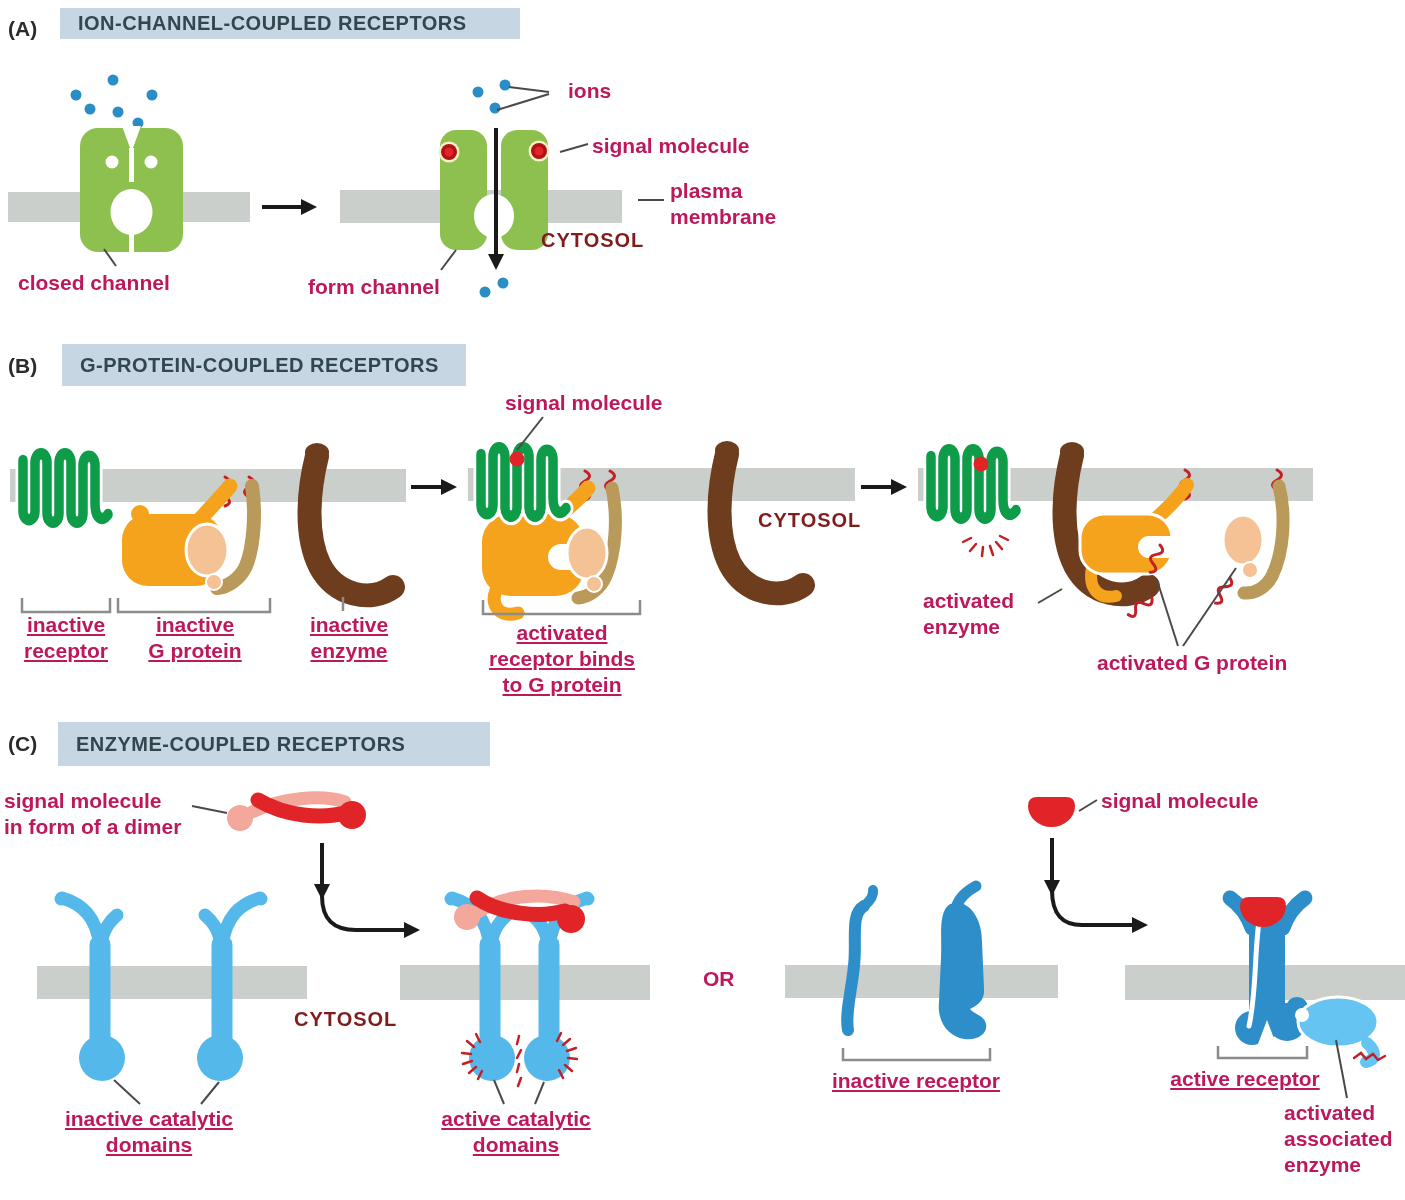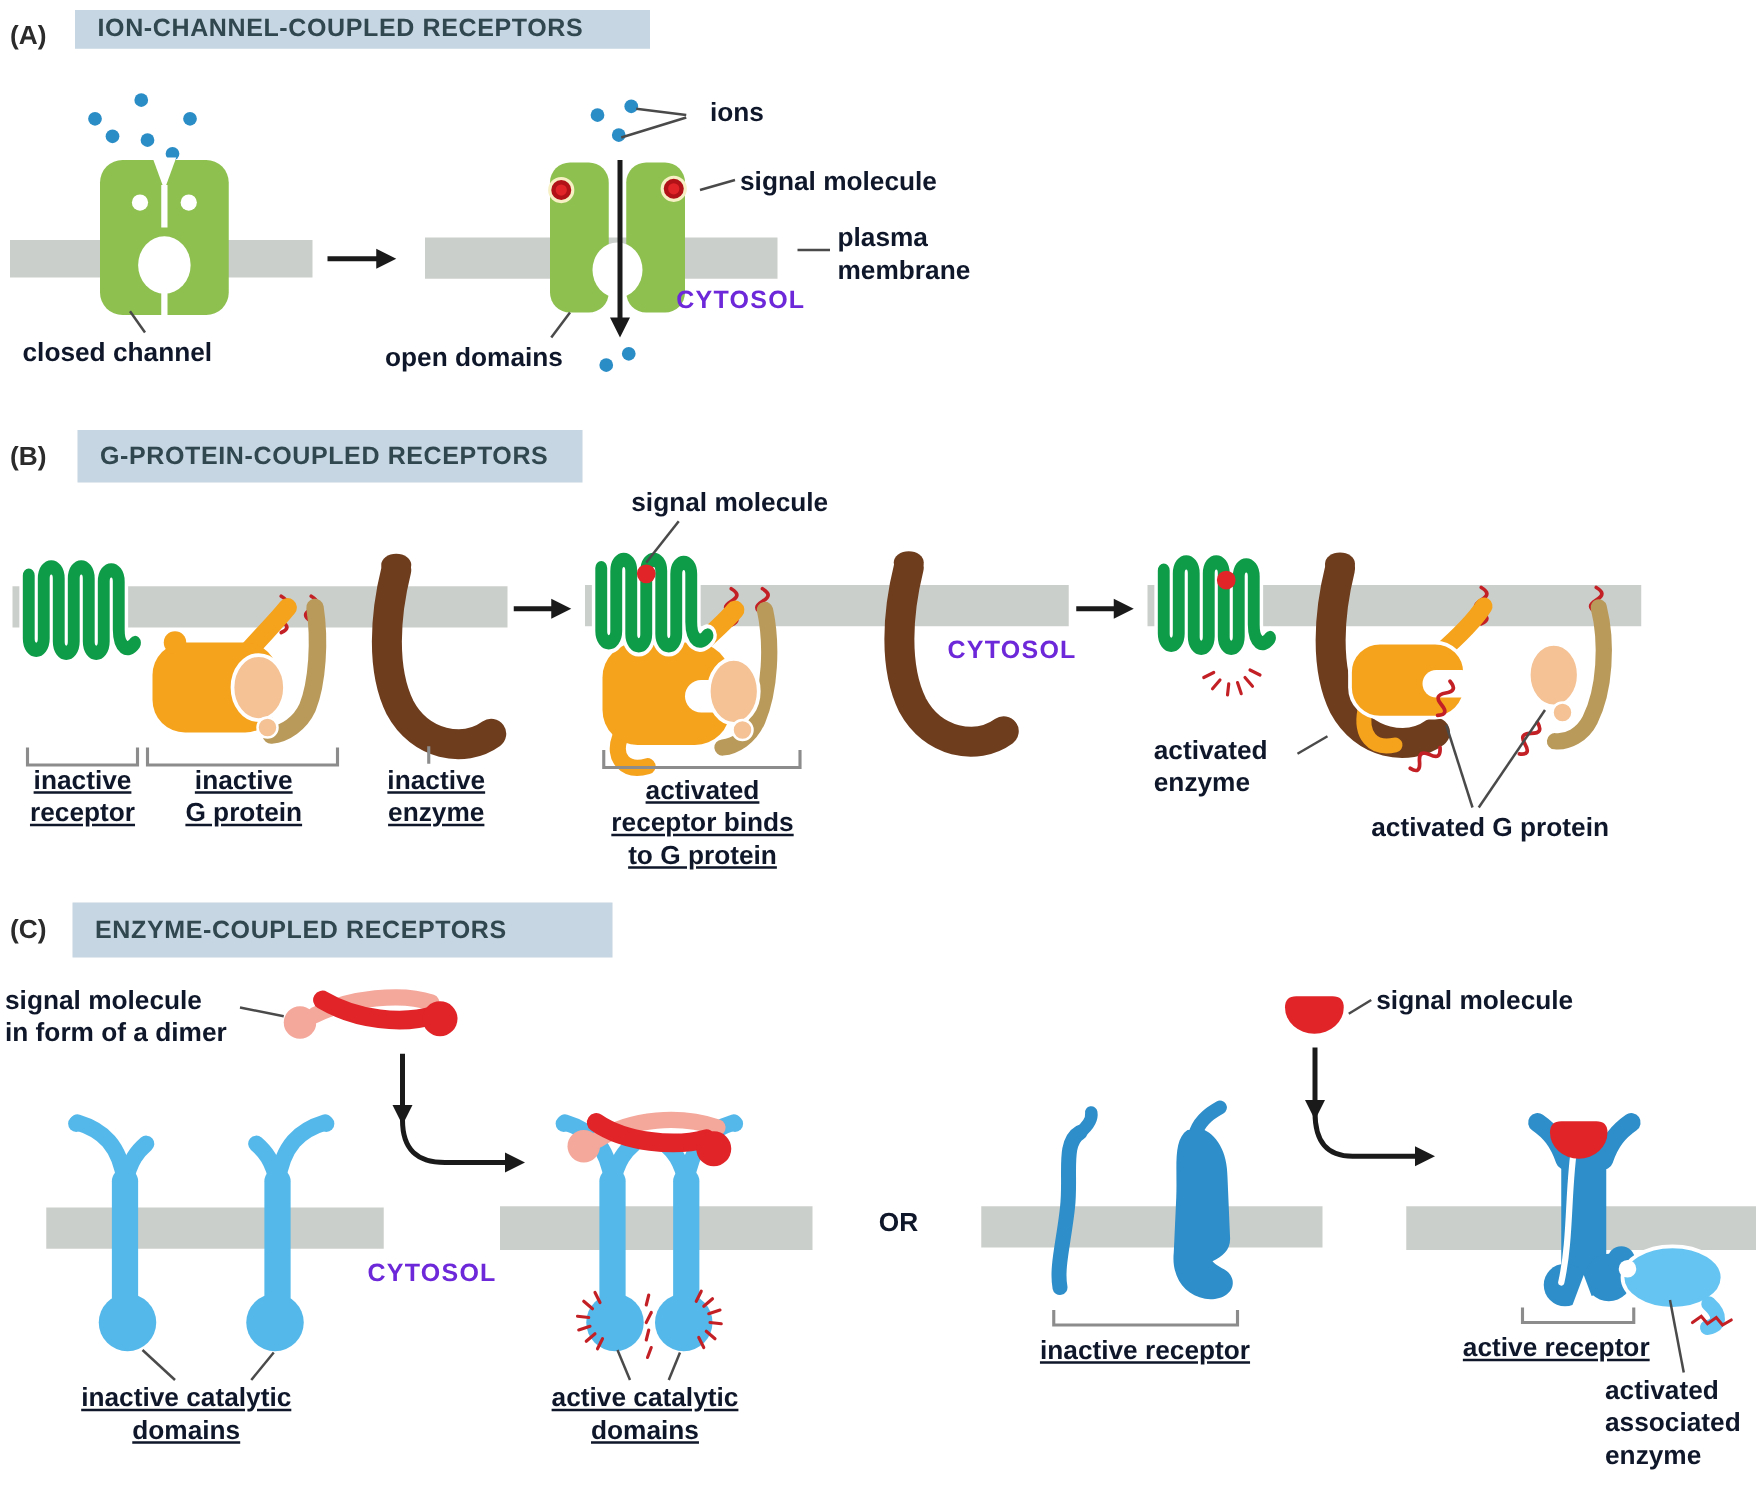--- a/index.html
+++ b/index.html
@@ -3,24 +3,24 @@
 <meta charset="utf-8">
 <style>
   html,body{margin:0;padding:0;background:#fff;}
   #canvas{position:relative;width:1405px;height:1200px;background:#fff;overflow:hidden;
           font-family:"Liberation Sans",sans-serif;}
   #art{position:absolute;left:0;top:0;}
   .tag{position:absolute;font-weight:bold;font-size:21px;color:#2B2B2B;}
   .hdr-box{position:absolute;background:var(--header-bg,#C6D6E2);display:flex;align-items:center;
            padding:0 18px;box-sizing:border-box;font-weight:bold;font-size:20px;
            letter-spacing:.5px;color:var(--header-text,#31474F);white-space:nowrap;}
-  .lbl{position:absolute;font-size:21px;font-weight:bold;color:#0f172a;
+  .lbl{position:absolute;font-size:21px;font-weight:bold;color:#be185d;
        white-space:pre-line;line-height:1.24;}
   .ctr{transform:translateX(-50%);text-align:center;text-decoration:underline;}
-  .cyt{font-size:20px;letter-spacing:1px;color:#6d28d9;}
+  .cyt{font-size:20px;letter-spacing:1px;color:#7f1d1d;}
   
   .f-mem{fill:var(--membrane,#CBCFCB);}
   .f-chan{fill:var(--channel-green,#8DC04F);}
   .s-gpcr{stroke:var(--gpcr-green,#0E9C49);fill:none;stroke-linecap:round;stroke-linejoin:round;}
   .f-ion{fill:var(--ion-blue,#2B8DC6);}
   .f-red{fill:var(--signal-red,#E02428);}
   .s-red{stroke:var(--signal-red,#E02428);fill:none;stroke-linecap:round;}
   .f-orange{fill:var(--g-alpha-orange,#F5A21D);}
   .s-orange{stroke:var(--g-alpha-orange,#F5A21D);fill:none;stroke-linecap:round;}
   .f-peach{fill:var(--g-beta-peach,#F4C295);}
@@ -315,21 +315,21 @@
 </svg>
 
 <div class="tag" style="left:8px;top:17px">(A)</div>
 <div class="hdr-box" style="left:60px;top:8px;width:460px;height:31px">ION-CHANNEL-COUPLED RECEPTORS</div>
 <div class="lbl" style="left:568px;top:78px">ions</div>
 <div class="lbl" style="left:592px;top:133px">signal molecule</div>
 <div class="lbl" style="left:670px;top:178px">plasma
 membrane</div>
 <div class="lbl cyt" style="left:541px;top:228px">CYTOSOL</div>
 <div class="lbl" style="left:18px;top:270px">closed channel</div>
-<div class="lbl" style="left:308px;top:274px">open domains</div>
+<div class="lbl" style="left:308px;top:274px">form channel</div>
 
 <div class="tag" style="left:8px;top:354px">(B)</div>
 <div class="hdr-box" style="left:62px;top:344px;width:404px;height:42px">G-PROTEIN-COUPLED RECEPTORS</div>
 <div class="lbl" style="left:505px;top:390px">signal molecule</div>
 <div class="lbl cyt" style="left:758px;top:508px">CYTOSOL</div>
 <div class="lbl ctr" style="left:66px;top:612px">inactive
 receptor</div>
 <div class="lbl ctr" style="left:195px;top:612px">inactive
 G protein</div>
 <div class="lbl ctr" style="left:349px;top:612px">inactive

